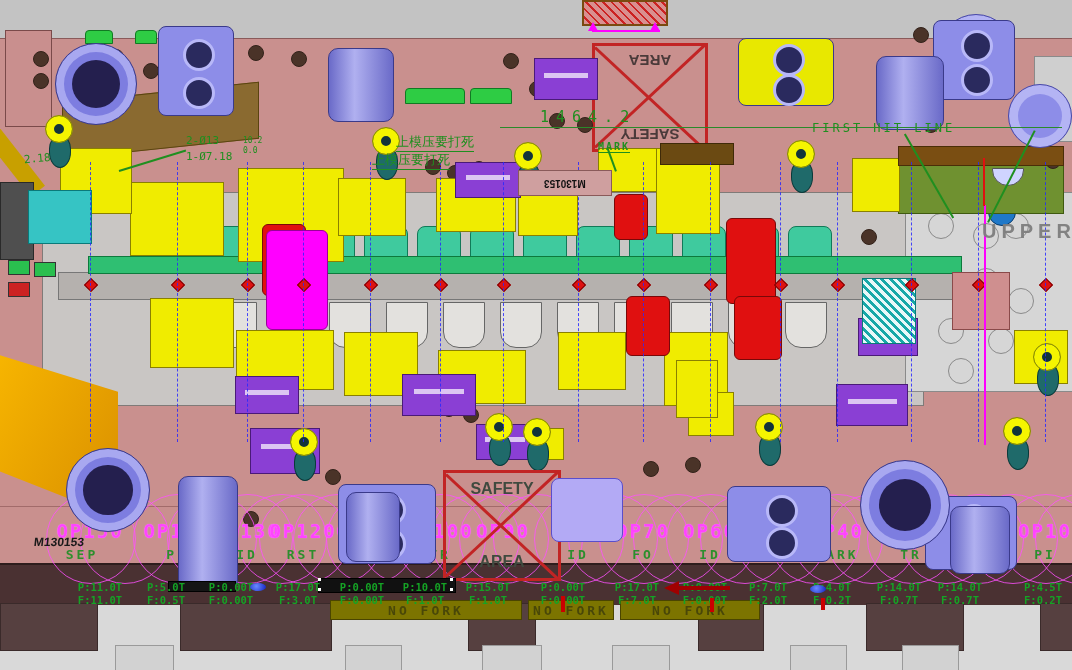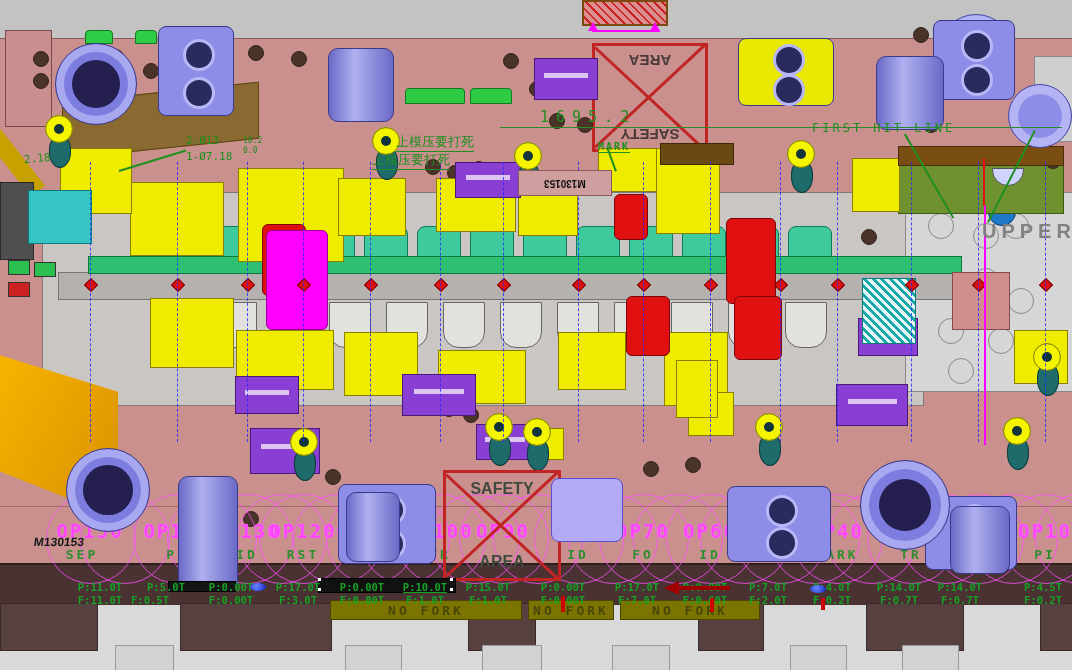--- a/index.html
+++ b/index.html
@@ -50,21 +50,21 @@
 
   <div class="safety-box" style="left:443px;top:470px;width:112px;height:105px;z-index:30;">
     <div class="safety-x" style="left:0;top:0;width:153px;transform:rotate(43deg);"></div>
     <div class="safety-x" style="left:0;top:102px;width:153px;transform:rotate(-43deg);"></div>
     <div class="abs" style="left:0;top:0;width:112px;height:105px;display:flex;flex-direction:column;align-items:center;justify-content:space-between;padding:7px 0;box-sizing:border-box;color:#3f4a3f;font-weight:bold;font-size:16px;font-family:'Liberation Sans',sans-serif;">
       <span>SAFETY</span>
       <span>AREA</span>
     </div>
   </div>
 
-  <div class="abs grn" style="left:540px;top:108px;font-size:15px;letter-spacing:7px;z-index:26;">1695.2</div>
+  <div class="abs grn" style="left:540px;top:108px;font-size:15px;letter-spacing:7px;z-index:26;">1464.2</div>
   <div class="abs grn" style="left:500px;top:127px;width:562px;height:1px;background:#2a8a2a;z-index:25;"></div>
   <div class="abs grn" style="left:598px;top:141px;font-size:10px;font-weight:bold;letter-spacing:2px;border-bottom:1.5px solid #1f8f1f;z-index:26;">MARK</div>
   <div class="abs grn" style="left:812px;top:121px;font-size:12px;letter-spacing:3px;z-index:26;">FIRST HIT LINE</div>
   <div class="abs grn" style="left:396px;top:133px;font-size:13px;border-bottom:1.5px solid #1f8f1f;z-index:26;font-family:'DejaVu Sans',sans-serif;">上模压要打死</div>
   <div class="abs grn" style="left:372px;top:151px;font-size:13px;border-bottom:1.5px solid #1f8f1f;z-index:26;font-family:'DejaVu Sans',sans-serif;">上模压要打死</div>
   <div class="abs grn" style="left:186px;top:134px;font-size:11px;z-index:26;">2-Ø13</div>
   <div class="abs grn" style="left:186px;top:150px;font-size:11px;z-index:26;">1-Ø7.18</div>
   <div class="abs grn" style="left:243px;top:136px;font-size:8px;z-index:26;">10.2</div>
   <div class="abs grn" style="left:243px;top:146px;font-size:8px;z-index:26;">0.0</div>
   <div class="abs grn" style="left:24px;top:152px;font-size:11px;transform:rotate(-5deg);z-index:26;">2.18</div>
@@ -316,21 +316,21 @@
     <div class="stn-circle" style="left:80px;top:494px;width:88px;height:88px;z-index:20;"></div>
     <div class="stn-op" style="left:90px;top:520px;z-index:21;">OP150</div>
     <div class="stn-type" style="left:82px;top:547px;z-index:21;">SEP</div>
     <div class="ton" style="left:100px;top:581px;z-index:38;">P:11.0T</div>
     <div class="ton" style="left:100px;top:594px;z-index:38;">F:11.0T</div>
     <div class="stn-circle" style="left:133px;top:494px;width:88px;height:88px;z-index:20;"></div>
     <div class="stn-circle" style="left:167px;top:494px;width:88px;height:88px;z-index:20;"></div>
     <div class="stn-op" style="left:177px;top:520px;z-index:21;">OP140</div>
     <div class="stn-type" style="left:177px;top:547px;z-index:21;">PI</div>
     <div class="ton" style="left:166px;top:581px;z-index:38;">P:5.0T</div>
-    <div class="ton" style="left:150px;top:594px;z-index:38;">F:0.5T</div>
+    <div class="ton" style="left:166px;top:594px;z-index:38;">F:0.5T</div>
     <div class="stn-circle" style="left:203px;top:494px;width:88px;height:88px;z-index:20;"></div>
     <div class="stn-circle" style="left:237px;top:494px;width:88px;height:88px;z-index:20;"></div>
     <div class="stn-op" style="left:247px;top:520px;z-index:21;">OP130</div>
     <div class="stn-type" style="left:247px;top:547px;z-index:21;">ID</div>
     <div class="ton" style="left:231px;top:581px;z-index:38;">P:0.00T</div>
     <div class="ton" style="left:231px;top:594px;z-index:38;">F:0.00T</div>
     <div class="stn-circle" style="left:259px;top:494px;width:88px;height:88px;z-index:20;"></div>
     <div class="stn-circle" style="left:293px;top:494px;width:88px;height:88px;z-index:20;"></div>
     <div class="stn-op" style="left:303px;top:520px;z-index:21;">OP120</div>
     <div class="stn-type" style="left:303px;top:547px;z-index:21;">RST</div>
@@ -338,21 +338,21 @@
     <div class="ton" style="left:298px;top:594px;z-index:38;">F:3.0T</div>
     <div class="stn-circle" style="left:326px;top:494px;width:88px;height:88px;z-index:20;"></div>
     <div class="stn-circle" style="left:360px;top:494px;width:88px;height:88px;z-index:20;"></div>
     <div class="stn-op" style="left:370px;top:520px;z-index:21;">OP110</div>
     <div class="ton" style="left:362px;top:581px;z-index:38;">P:0.00T</div>
     <div class="ton" style="left:362px;top:594px;z-index:38;">F:0.00T</div>
     <div class="stn-circle" style="left:396px;top:494px;width:88px;height:88px;z-index:20;"></div>
     <div class="stn-circle" style="left:430px;top:494px;width:88px;height:88px;z-index:20;"></div>
     <div class="stn-op" style="left:440px;top:520px;z-index:21;">OP100</div>
     <div class="stn-type" style="left:440px;top:547px;z-index:21;">TR</div>
-    <div class="ton" style="left:425px;top:581px;z-index:38;text-decoration:underline;">P:10.0T</div>
+    <div class="ton" style="left:425px;top:581px;z-index:38;">P:10.0T</div>
     <div class="ton" style="left:425px;top:594px;z-index:38;">F:1.0T</div>
     <div class="stn-circle" style="left:459px;top:494px;width:88px;height:88px;z-index:20;"></div>
     <div class="stn-circle" style="left:493px;top:494px;width:88px;height:88px;z-index:20;"></div>
     <div class="stn-op" style="left:503px;top:520px;z-index:21;">OP90</div>
     <div class="ton" style="left:488px;top:581px;z-index:38;">P:15.0T</div>
     <div class="ton" style="left:488px;top:594px;z-index:38;">F:1.0T</div>
     <div class="stn-circle" style="left:534px;top:494px;width:88px;height:88px;z-index:20;"></div>
     <div class="stn-circle" style="left:568px;top:494px;width:88px;height:88px;z-index:20;"></div>
     <div class="stn-op" style="left:578px;top:520px;z-index:21;">OP80</div>
     <div class="stn-type" style="left:578px;top:547px;z-index:21;">ID</div>

